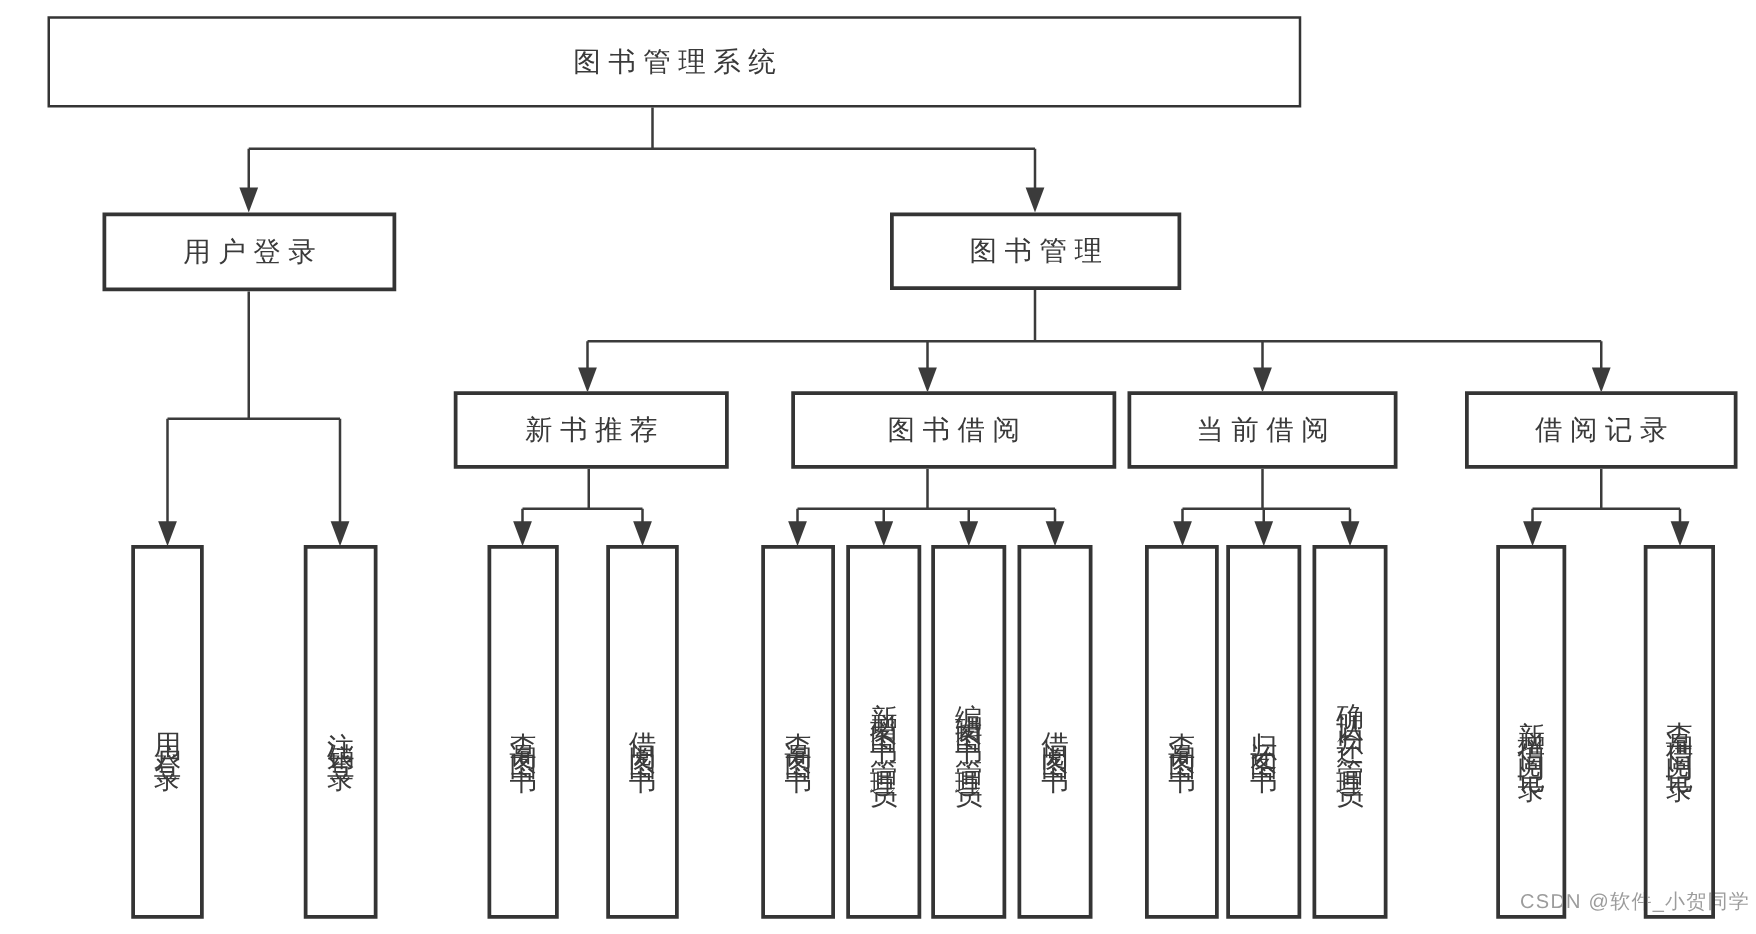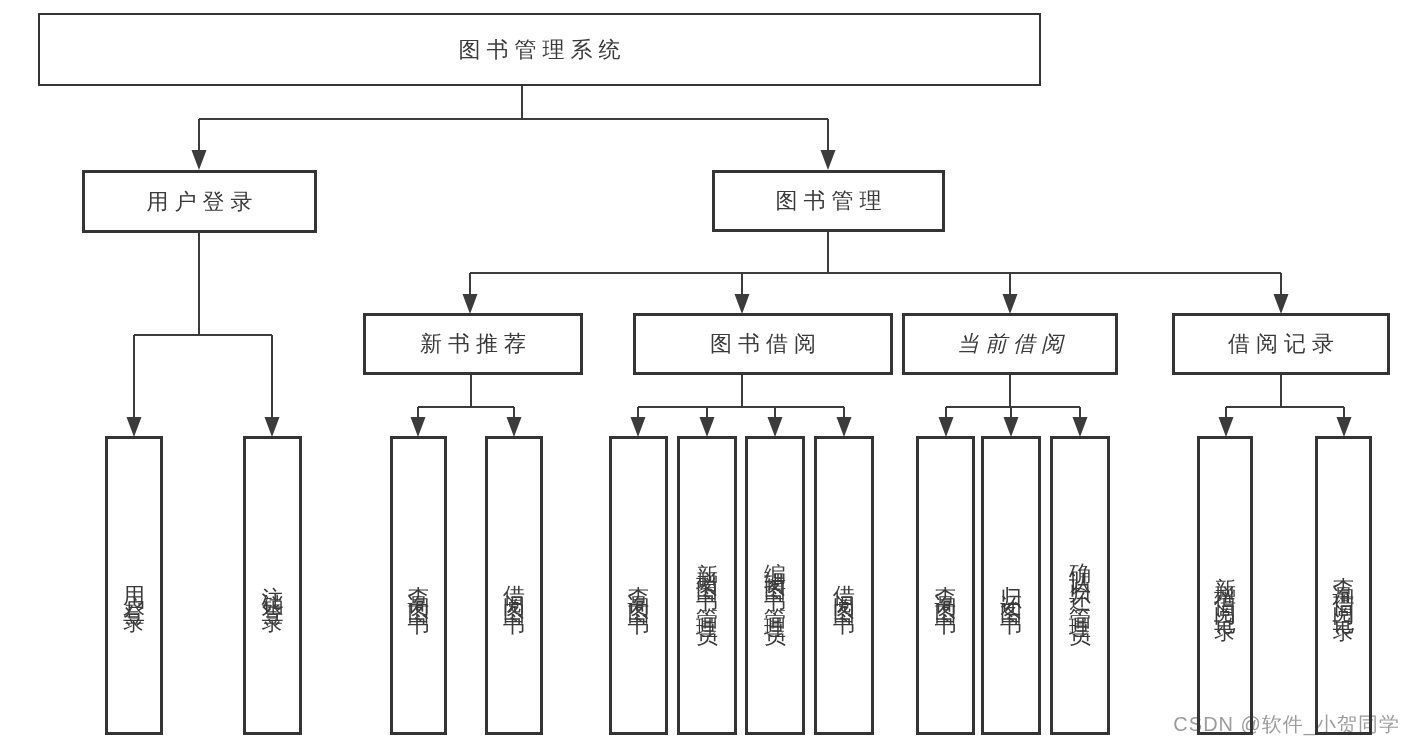--- a/index.html
+++ b/index.html
@@ -14,21 +14,21 @@
     display:flex; align-items:center; justify-content:center;
   }
   .root { border-width:2px; }
   .hbox { font-size:22px; letter-spacing:6px; padding-left:6px; white-space:nowrap; }
   .vbox span {
     writing-mode:vertical-rl; text-orientation:mixed;
     font-size:22px; letter-spacing:9px; white-space:nowrap;
   }
   .watermark {
     position:absolute; top:711px; right:5px; z-index:3;
-    font-size:20px; letter-spacing:1px; color:#9c9c9c;
+    font-size:16px; letter-spacing:1px; color:#9c9c9c;
     mix-blend-mode:darken; white-space:nowrap;
   }
 </style>
 </head>
 <body>
 
 <div class="canvas">
 
   <svg class="connectors" width="1405" height="747" viewBox="0 0 1405 747">
     <g stroke="#3b3b3b" stroke-width="2" fill="none">
@@ -73,21 +73,21 @@
   <div class="box hbox" style="left:712px;top:170px;width:233px;height:62px;text-align:center;">
     <span>图书管理</span>
   </div>
 
   <div class="box hbox" style="left:363px;top:313px;width:220px;height:62px;align-items:center;">
     <span>新书推荐</span>
   </div>
   <div class="box hbox" style="left:633px;top:313px;width:260px;height:62px;">
     <span>图书借阅</span>
   </div>
-  <div class="box hbox" style="left:902px;top:313px;width:216px;height:62px;font-style:italic;">
+  <div class="box hbox" style="left:902px;top:313px;width:216px;height:62px;">
     <span>当前借阅</span>
   </div>
   <div class="box hbox" style="left:1172px;top:313px;width:218px;height:62px;">
     <span>借阅记录</span>
   </div>
 
   <div class="box vbox" style="left:105px;top:436px;width:58px;height:299px;">
     <span>用户登录</span>
   </div>
   <div class="box vbox" style="left:243px;top:436px;width:59px;height:299px;">

